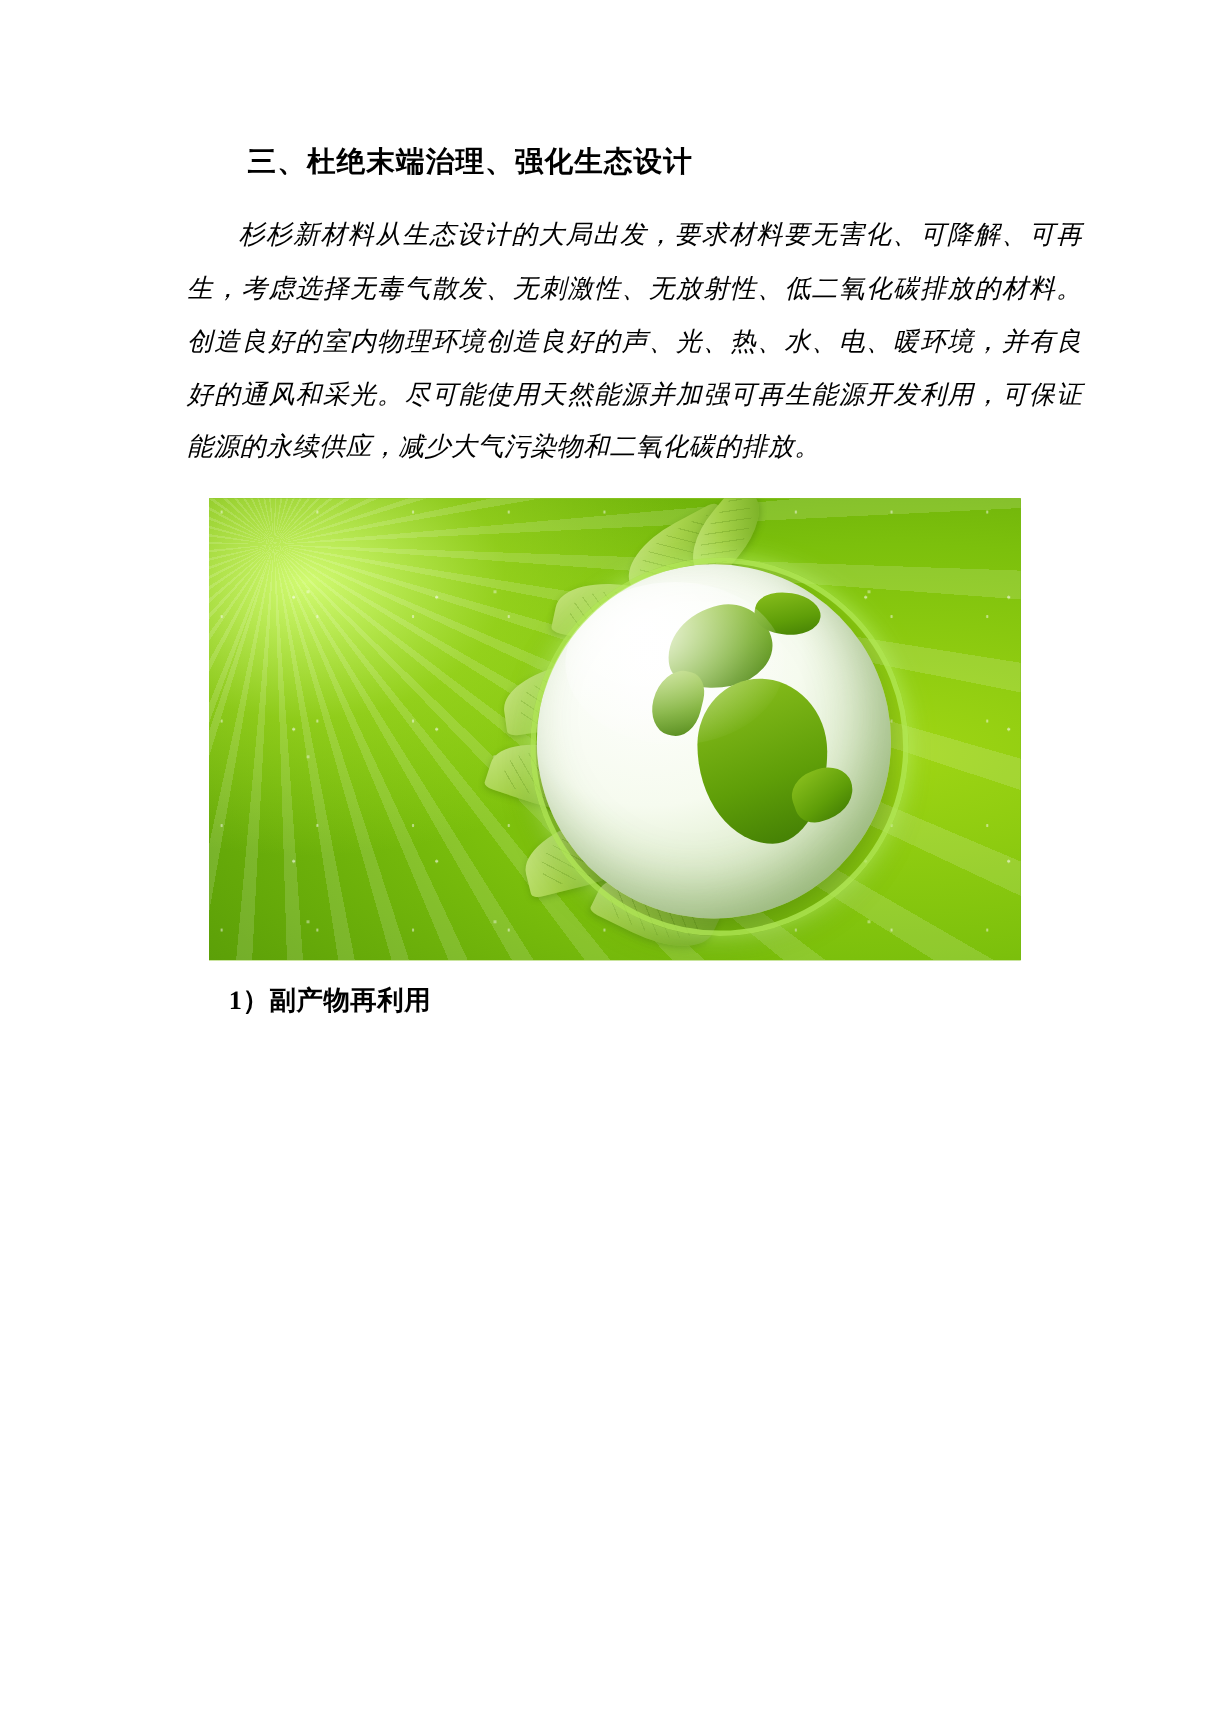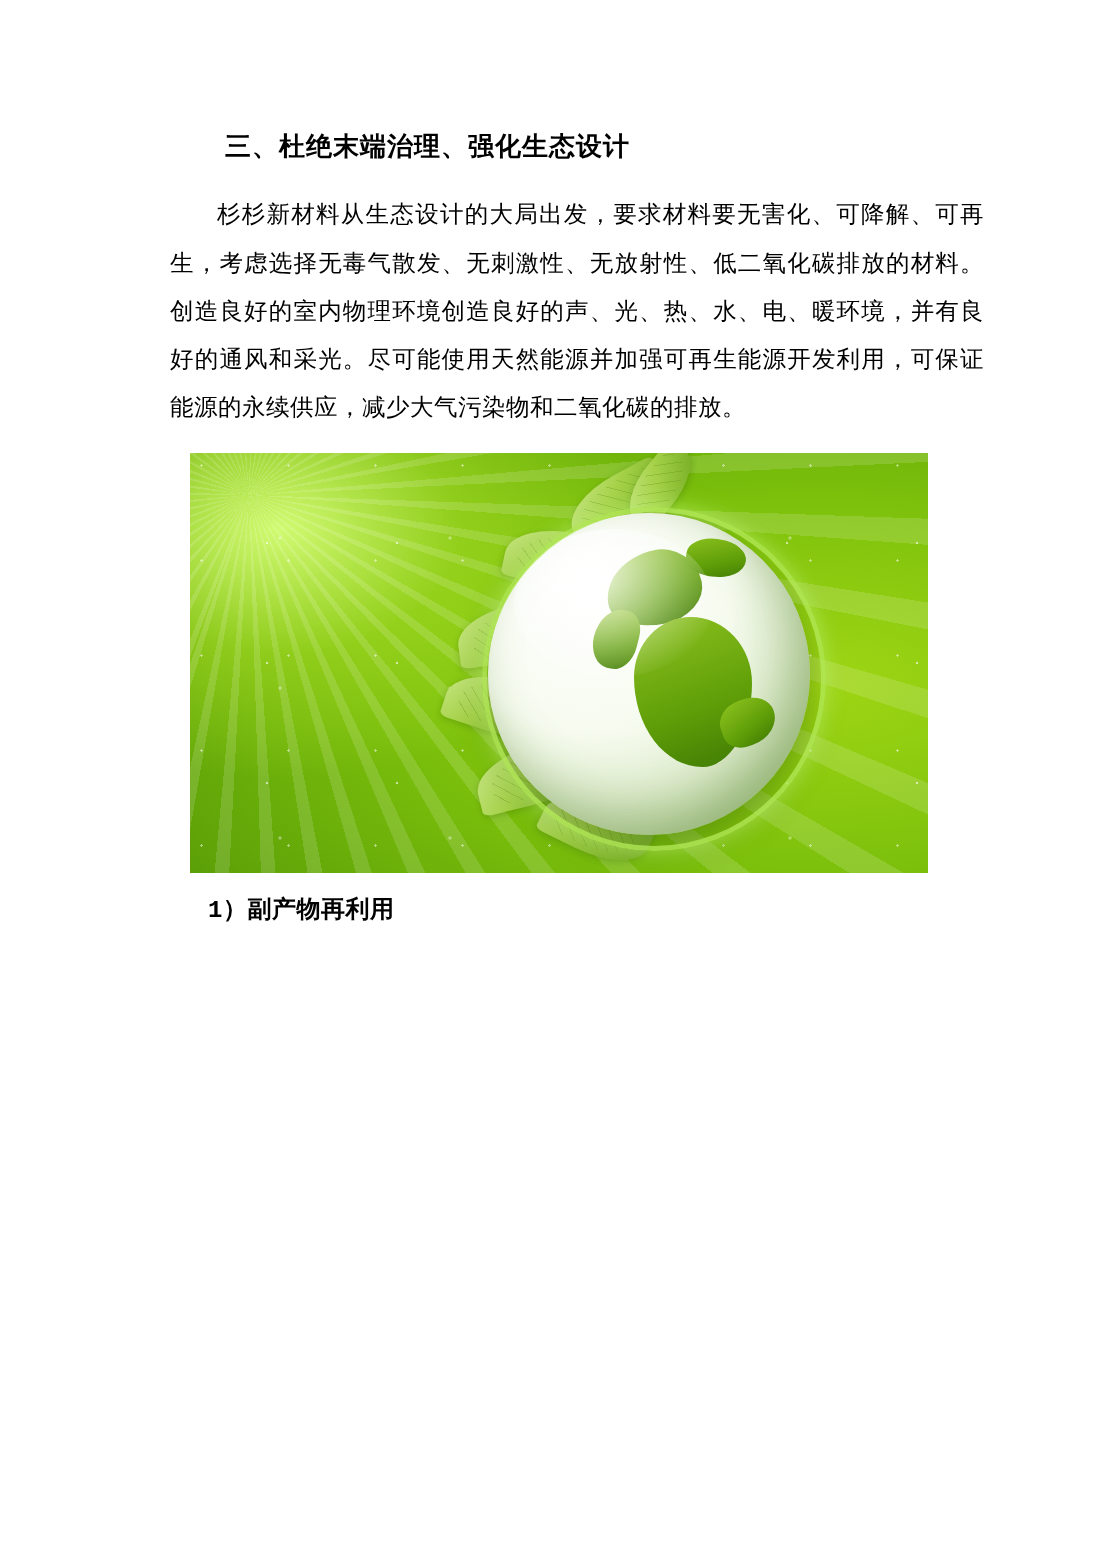--- a/index.html
+++ b/index.html
@@ -33,20 +33,21 @@
     line-height: 1.4;
   }
   .body-para {
     font-size: 23.5px;
     line-height: 2.05;
     text-align: justify;
     text-justify: inter-ideograph;
     margin: 26px 0 0 0;
     text-indent: 2em;
     letter-spacing: 0.5px;
+    font-style: italic;
   }
   .figure {
     margin: 22px 0 0 20px;
     width: 738px;
     height: 420px;
     position: relative;
     overflow: hidden;
     background: #7ac00a;
   }
   .fig-bg {
@@ -133,21 +134,21 @@
     left: 292px;
     top: 54px;
     width: 334px;
     height: 334px;
     border-radius: 50%;
     border: 5px solid rgba(180,235,90,0.75);
     box-shadow: 0 0 22px rgba(200,255,120,0.65);
     pointer-events: none;
   }
   .sub-heading {
-    font-family: Liberation Mono, monospace;
+    font-family: Liberation Serif, serif;
     font-size: 24px;
     font-weight: bold;
     margin: 20px 0 0 38px;
     letter-spacing: 0.5px;
   }
 </style>
 </head>
 <body>
 
 <div class="page">

